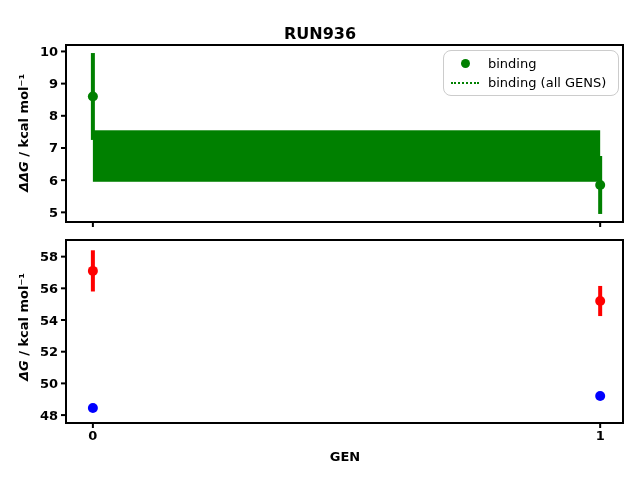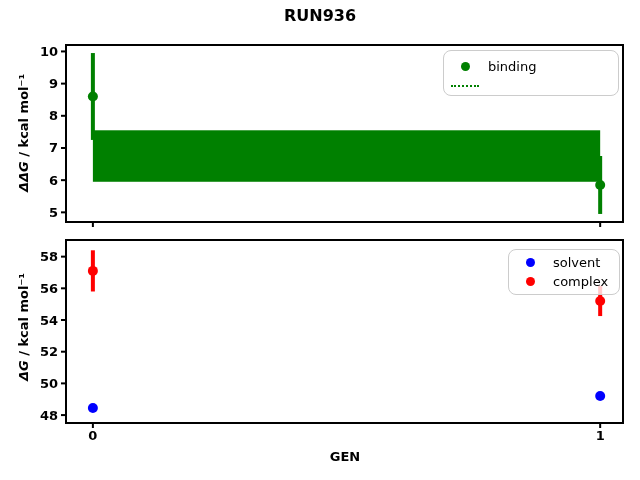--- a/index.html
+++ b/index.html
@@ -1,18 +1,18 @@
 <!DOCTYPE html>
 <html><head>
 <meta charset="utf-8">
 <style>
   html,body{margin:0;padding:0;background:#fff;}
   body{width:640px;height:480px;font-family:"DejaVu Sans",sans-serif;}
   .figure{position:relative;width:640px;height:480px;background:#fff;overflow:hidden;}
-  .suptitle{position:absolute;left:0;top:6px;width:640px;text-align:center;
+  .suptitle{position:absolute;left:0;top:24px;width:640px;text-align:center;
             font-size:16px;font-weight:bold;color:#000;}
   .ylabel{position:absolute;white-space:nowrap;font-size:13px;font-weight:bold;color:#000;
           transform:translate(-50%,-50%) rotate(-90deg);}
   #ylabel-top{left:23px;top:133px;}
   #ylabel-bottom{left:23px;top:327px;}
   .ylabel .math{font-style:italic;}
   .xlabel{position:absolute;left:345px;top:456px;transform:translate(-50%,-50%);
           font-size:13px;font-weight:bold;color:#000;white-space:nowrap;}
   svg.canvas{position:absolute;left:0;top:0;}
   svg.canvas text{font-family:"DejaVu Sans",sans-serif;fill:#000;}
@@ -97,31 +97,18 @@
     <div class="legend-row">
       <span class="handle">
           <span class="dot c-green"></span>
         </span>
       <span class="legend-label">binding</span>
     </div>
     <div class="legend-row">
       <span class="handle">
           <span class="dotted bc-green"></span>
         </span>
+      <span class="legend-label">binding (all GENS)</span>
     </div>
   </div>
 
-  <div class="legend" id="legend-bottom">
-    <div class="legend-row">
-      <span class="handle">
-          <span class="dot c-blue"></span>
-        </span>
-      <span class="legend-label">solvent</span>
-    </div>
-    <div class="legend-row">
-      <span class="handle">
-          <span class="dot c-red"></span>
-        </span>
-      <span class="legend-label">complex</span>
-    </div>
-  </div>
 
 </div>
 
 </body></html>

